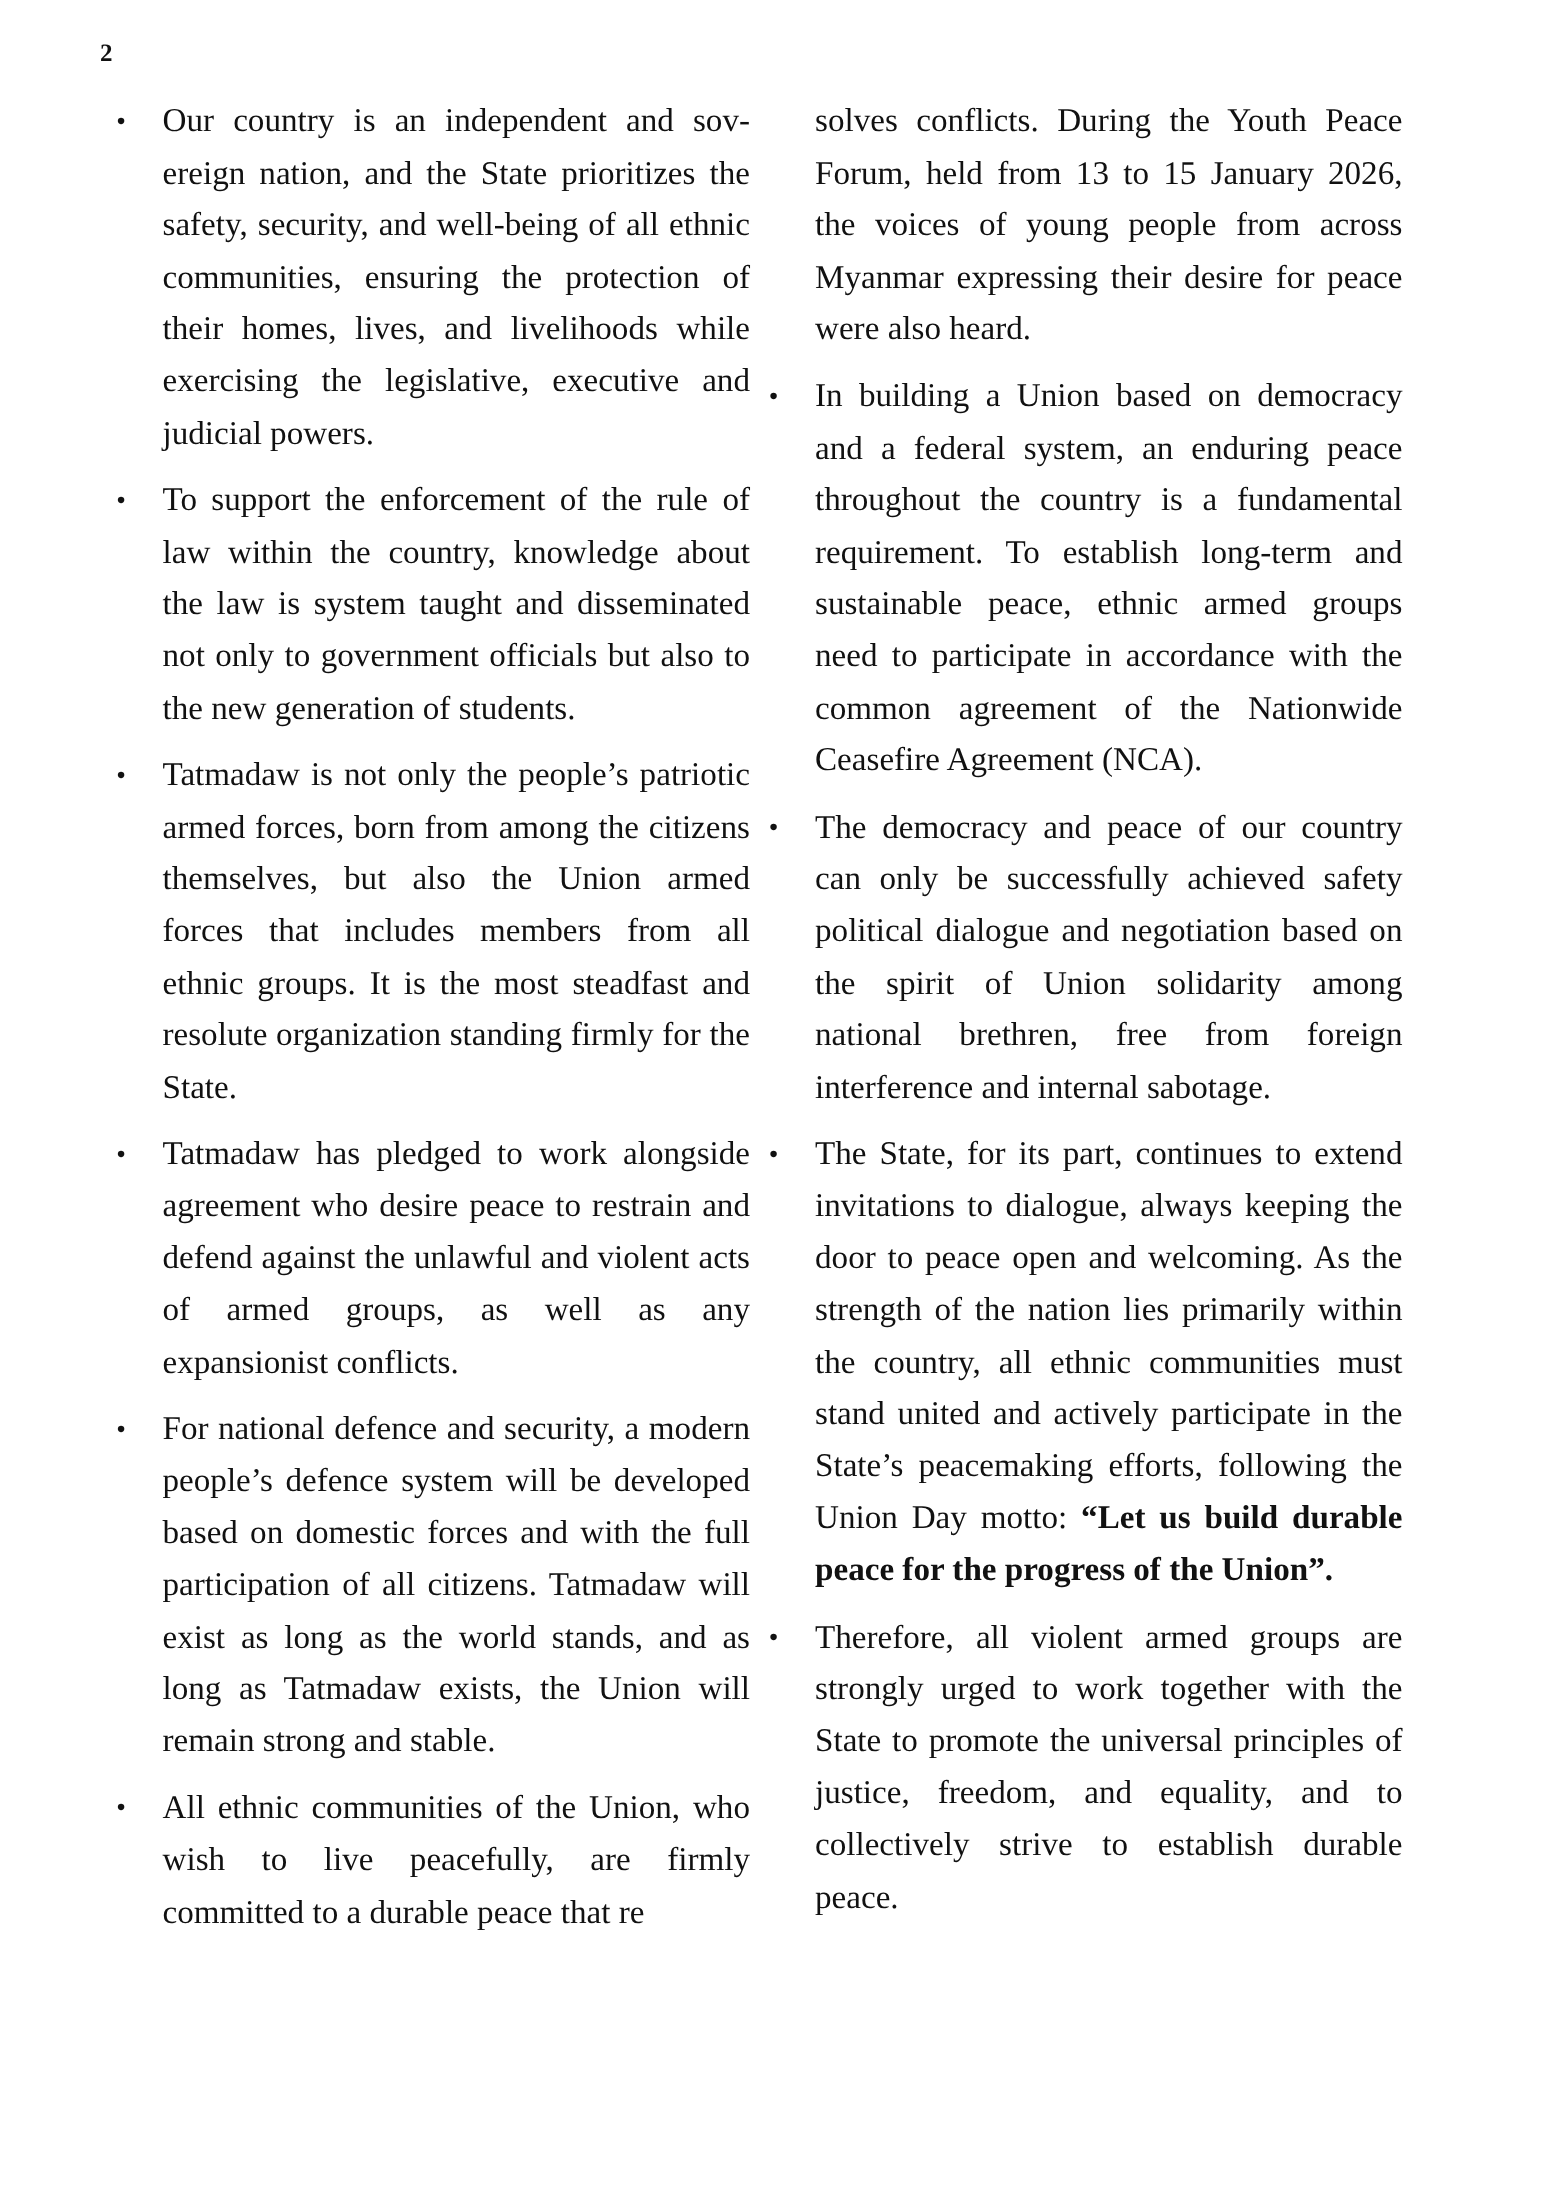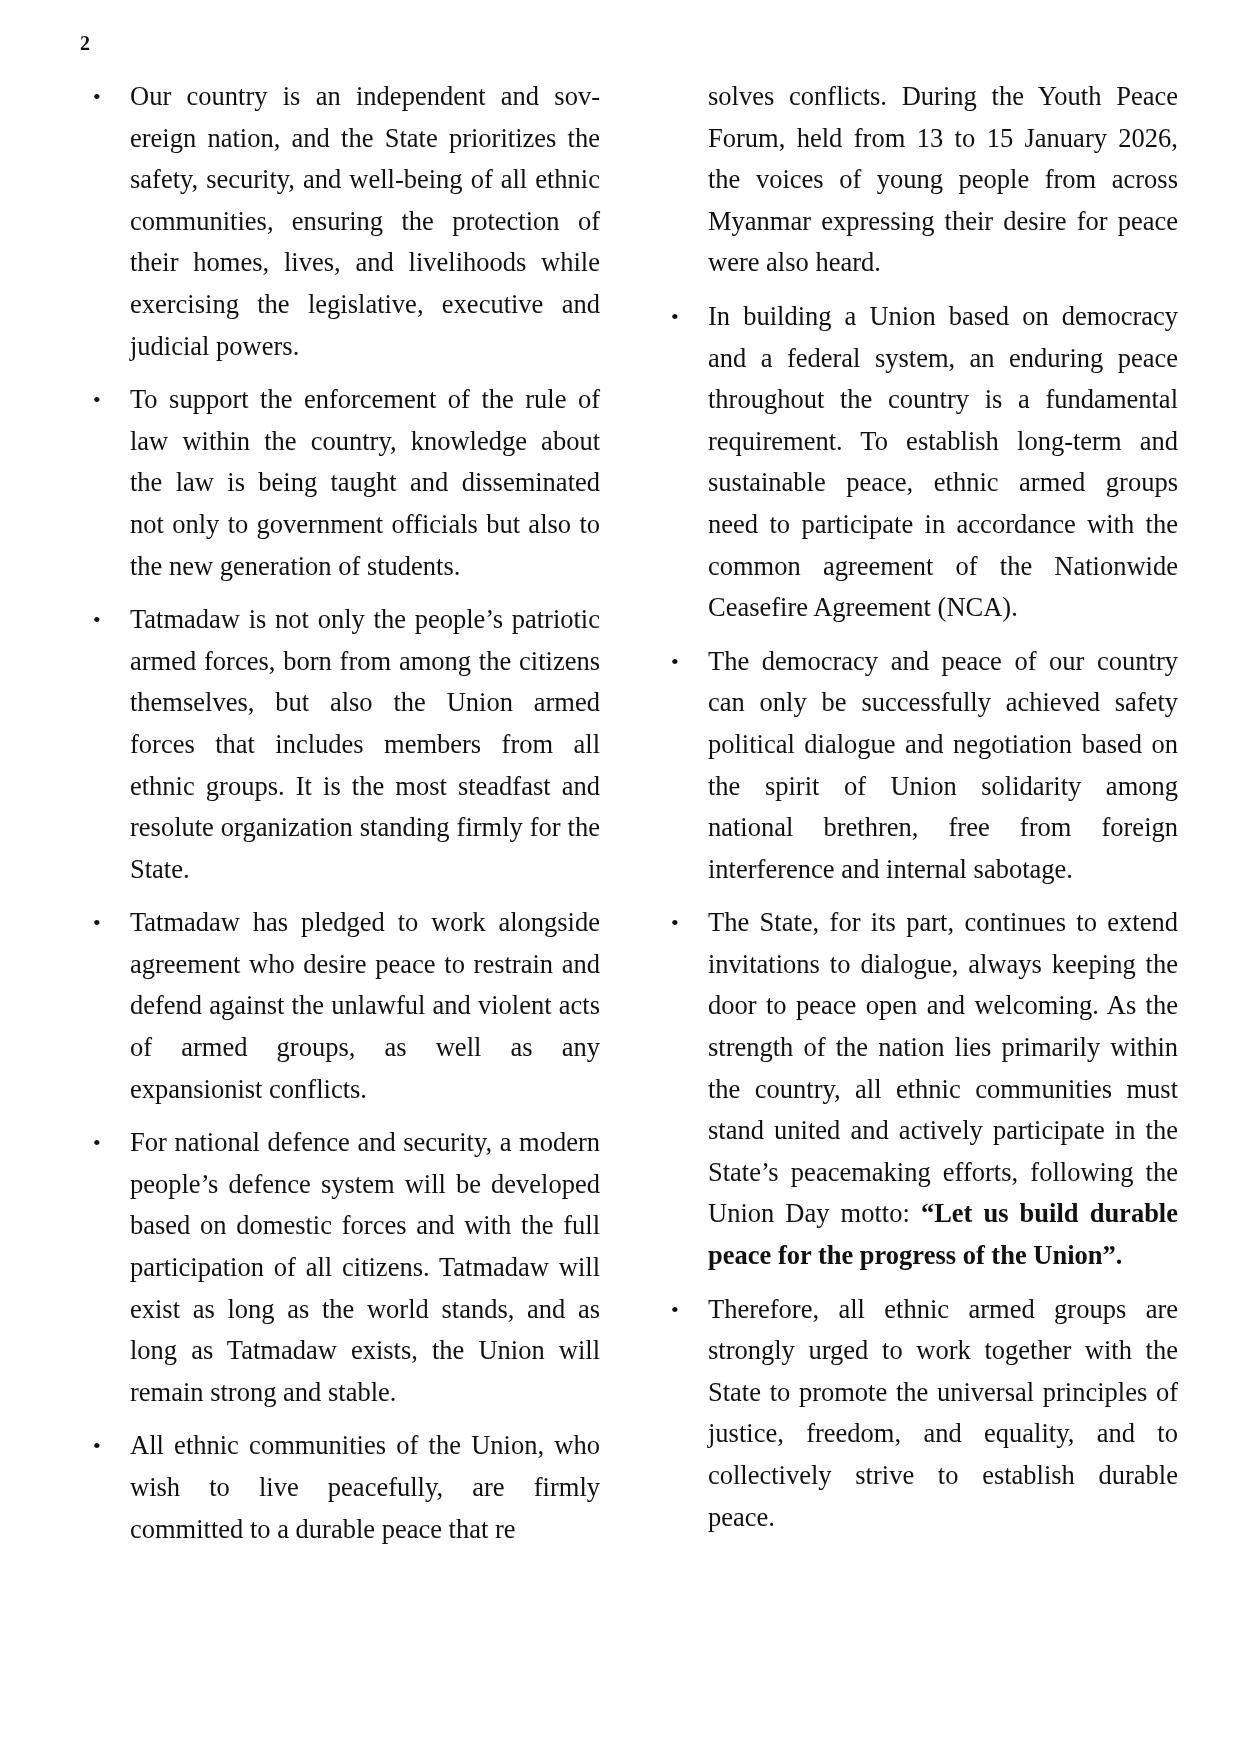--- a/index.html
+++ b/index.html
@@ -1,40 +1,40 @@
 <!DOCTYPE html>
 <html><head>
 <meta charset="utf-8">
 <style>
   html, body { margin:0; padding:0; background:#ffffff; }
   body { width:1241px; height:1755px; position:relative; overflow:hidden;
          font-family:"Liberation Serif", "DejaVu Serif", serif; color:#111; }
   .page-num { position:absolute; left:80px; top:32px; font-weight:bold; font-size:20px; }
   .col { position:absolute; top:76px; width:470px; }
   .col.left { left:130px; }
-  .col.right { left:708px; }
+  .col.right { left:652px; }
   .item { position:relative; font-size:26.5px; line-height:41.6px; text-align:justify;
           hyphens:manual; margin-bottom:12px; }
   .item.cont { }
   .bullet { position:absolute; left:-37px; top:0; font-size:22px; }
   .bold { font-weight:bold; }
 </style>
 </head>
 <body>
 
 <div class="page-num">2</div>
 
 <div class="col left">
   <div class="item">
     <span class="bullet">•</span>
     <span>Our country is an independent and sov­ereign nation, and the State prioritizes the safety, security, and well-being of all ethnic communities, ensuring the protection of their homes, lives, and livelihoods while exercising the legisla­tive, executive and judicial powers.</span>
   </div>
   <div class="item">
     <span class="bullet">•</span>
-    <span>To support the enforcement of the rule of law within the country, knowledge about the law is being taught and dis­seminated not only to government offi­cials but also to the new generation of students.</span>
+    <span>To support the enforcement of the rule of law within the country, knowledge about the law is system taught and dis­seminated not only to government offi­cials but also to the new generation of students.</span>
   </div>
   <div class="item">
     <span class="bullet">•</span>
     <span>Tatmadaw is not only the people’s patri­otic armed forces, born from among the citizens themselves, but also the Union armed forces that includes members from all ethnic groups. It is the most steadfast and resolute organization standing firmly for the State.</span>
   </div>
   <div class="item">
     <span class="bullet">•</span>
     <span>Tatmadaw has pledged to work along­side agreement who desire peace to re­strain and defend against the unlawful and violent acts of armed groups, as well as any expansionist conflicts.</span>
   </div>
   <div class="item">
@@ -58,15 +58,15 @@
   <div class="item">
     <span class="bullet">•</span>
     <span>The democracy and peace of our coun­try can only be successfully achieved safety political dialogue and negotia­tion based on the spirit of Union soli­darity among national brethren, free from foreign interference and internal sabotage.</span>
   </div>
   <div class="item">
     <span class="bullet">•</span>
     <span>The State, for its part, continues to ex­tend invitations to dialogue, always keeping the door to peace open and wel­coming. As the strength of the nation lies primarily within the country, all eth­nic communities must stand united and actively participate in the State’s peace­making efforts, following the Union Day motto: </span><span class="bold">“Let us build durable peace for the progress of the Union”.</span>
   </div>
   <div class="item">
     <span class="bullet">•</span>
-    <span>Therefore, all ethnic armed groups are strongly urged to work together with the State to promote the universal principles of justice, freedom, and equality, and to collectively strive to establish durable peace.</span>
+    <span>Therefore, all violent armed groups are strongly urged to work together with the State to promote the universal principles of justice, freedom, and equality, and to collectively strive to establish durable peace.</span>
   </div>
 </div>
 
 </body></html>

